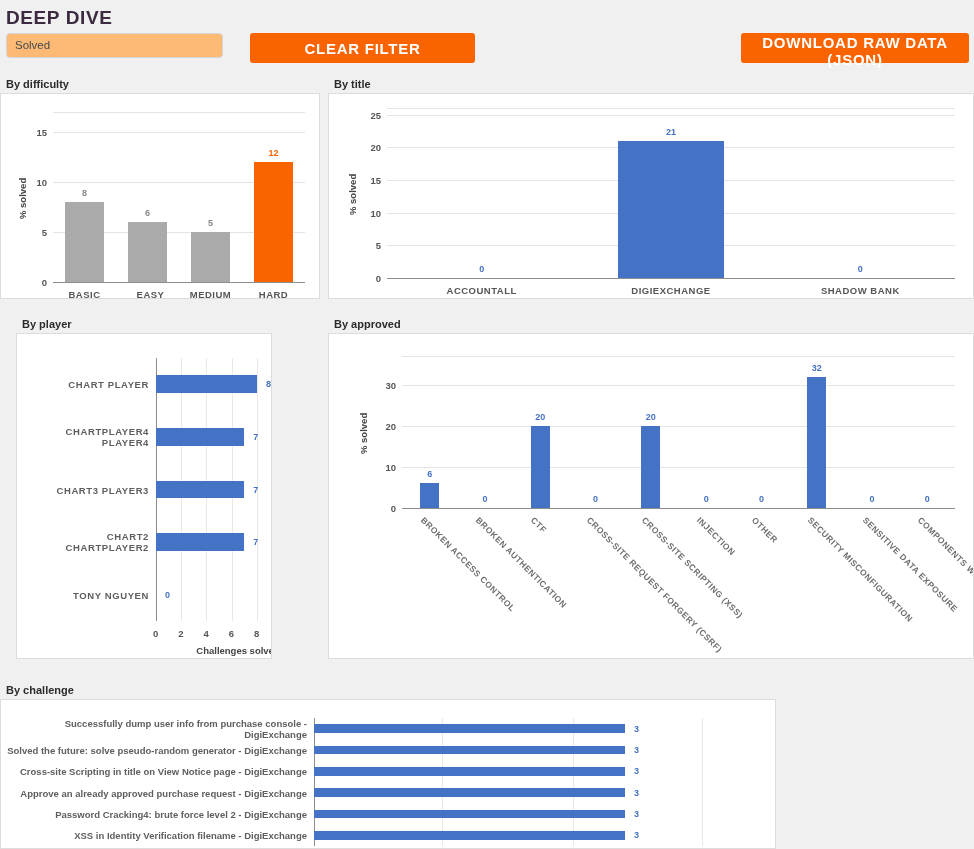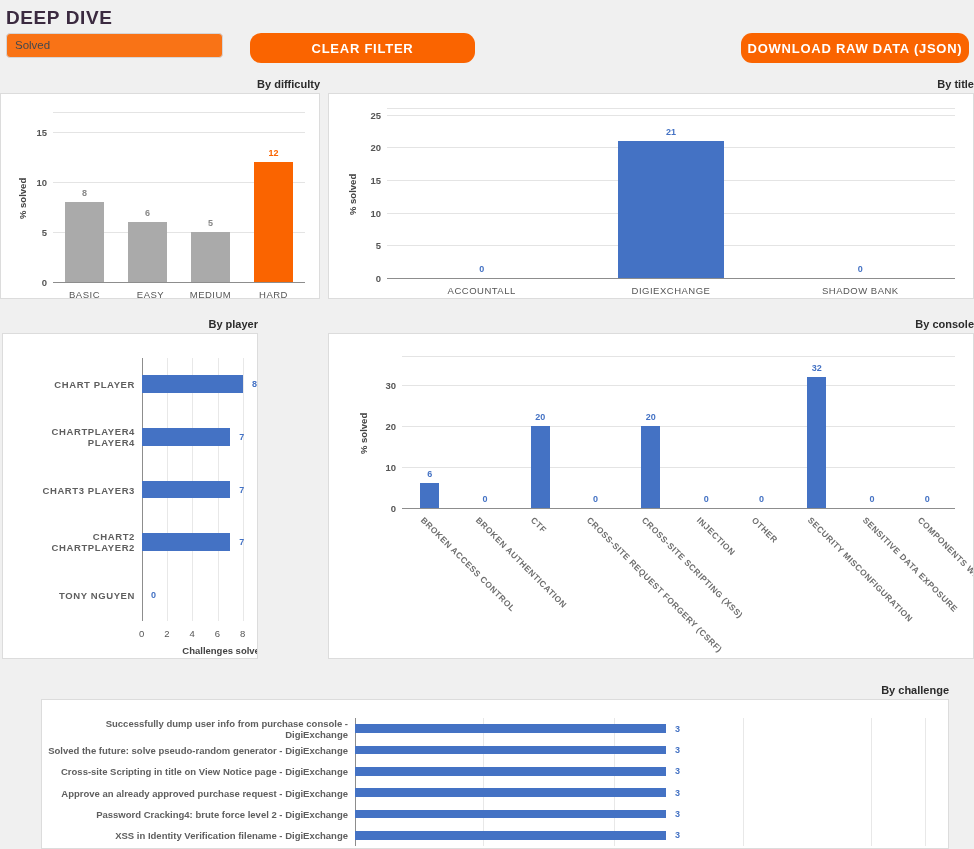--- a/index.html
+++ b/index.html
@@ -13,59 +13,59 @@
     position: relative;
   }
   
   #page-title {
     font-size: 19px; font-weight: bold; letter-spacing: .6px;
     color: #3b2a40; margin: 7px 0 0 6px; text-transform: uppercase;
   }
   #toolbar { position:absolute; left:0; top:33px; width:974px; height:32px; }
   #filter-select {
     position:absolute; left:6px; top:0; width:217px; height:25px;
-    background:#f97316; border:1px solid #d5d5d8; border-radius:4px;
+    background:#fdba74; border:1px solid #d5d5d8; border-radius:4px;
     font-size:11.5px; color:#44484e; padding:0 22px 0 8px;
     font-family:"Liberation Sans", sans-serif; line-height:23px;
     -webkit-appearance:none; appearance:none;
   }
   #filter-select-wrap { position:absolute; left:0; top:0; }
   .btn {
     position:absolute; top:0; height:30px; background:#fa6400; border:none;
-    border-radius:11px; color:#fff; font-size:13px; font-weight:bold;
+    border-radius:3px; color:#fff; font-size:15px; font-weight:bold;
     letter-spacing:.75px; text-transform:uppercase; cursor:pointer;
     font-family:"Liberation Sans", sans-serif;
   }
   #clear-filter-button { left:250px; width:225px; }
   #download-raw-button { left:741px; width:228px; }
 
   
   .panel-title {
-    font-size:11px; font-weight:bold; color:#2b2b2b; margin:0 0 3px 6px;text-align:right;
+    font-size:11px; font-weight:bold; color:#2b2b2b; margin:0 0 3px 6px;
   }
   .panel {
     background:#fff; border:1px solid #dcdcdc; position:relative; overflow:hidden;
   }
   .panel-block { position:absolute; }
 
   
   .plot { position:absolute; }
   .gridline { position:absolute; background:#e4e4e4; height:1px; left:0; right:0; }
   .vgridline { position:absolute; background:#e8e8e8; width:1px; top:0; bottom:0; }
   .axisline { position:absolute; background:#8d8d8d; height:1px; left:0; right:0; }
   .vaxisline { position:absolute; background:#8d8d8d; width:1px; top:0; bottom:0; }
   .bar { position:absolute; bottom:0; }
   .hbar { position:absolute; left:0; }
   .ytick {
     position:absolute; right:100%; margin-right:6px; transform:translateY(-50%);
     font-size:9.5px; color:#555; font-weight:bold; white-space:nowrap;
   }
   .xtick {
     position:absolute; top:100%; margin-top:7px; transform:translateX(-50%);
-    font-size:9.5px; color:#555; font-weight:normal; white-space:nowrap;
+    font-size:9.5px; color:#555; font-weight:bold; white-space:nowrap;
     letter-spacing:.5px; text-transform:uppercase;
   }
   .vallabel {
     position:absolute; transform:translateX(-50%); font-size:9px; font-weight:bold;
     white-space:nowrap;
   }
   .axis-title {
     position:absolute; font-size:9.5px; font-weight:bold; color:#444;
     white-space:nowrap;
   }
@@ -152,21 +152,21 @@
         <div class="bar" style="left: 230.987px; width: 106.027px; height: 137.308px; background: rgb(68, 114, 196);"></div>
         <div class="vallabel" style="left: 284px; bottom: 141.308px; color: rgb(68, 114, 196); text-align: right;">21</div>
         <div class="xtick" style="left: 284px;">DIGIEXCHANGE</div>
         <div class="vallabel" style="left: 473.333px; bottom: 4px; color: rgb(68, 114, 196);">0</div>
         <div class="xtick" style="left: 473.333px;">SHADOW BANK</div>
         <div class="axis-title rot" style="left: -40px; top: 107px;">% solved</div>
       </div>
   </div>
 </div>
 
-<div class="panel-block" style="left:2px;top:318px;width:256px;">
+<div class="panel-block" style="left:16px;top:318px;width:256px;">
   <div class="panel-title">By player</div>
   <div class="panel" style="height:326px;">
     <div class="plot" id="plot-player" style="left:139px;top:24px;width:164px;height:263px;">
         <div class="vaxisline" style="left: 0px;"></div>
         <div class="xtick" style="left: 0px; top: 100%;">0</div>
         <div class="vgridline" style="left: 25.2308px;"></div>
         <div class="xtick" style="left: 25.2308px; top: 100%;">2</div>
         <div class="vgridline" style="left: 50.4615px;"></div>
         <div class="xtick" style="left: 50.4615px; top: 100%;">4</div>
         <div class="vgridline" style="left: 75.6923px;"></div>
@@ -193,21 +193,21 @@
         <div class="playerlabel" style="top: 184.1px; width: 125px;">CHART2
 CHARTPLAYER2</div>
         <div class="vallabel" style="left: 9px; top: 231.7px; transform: none; color: rgb(68, 114, 196);">0</div>
         <div class="playerlabel" style="top: 236.7px; width: 125px;">TONY NGUYEN</div>
         <div class="axis-title" style="left: 82px; transform: translateX(-50%); top: 287px;">Challenges solved</div>
       </div>
   </div>
 </div>
 
 <div class="panel-block" style="left:328px;top:318px;width:646px;">
-  <div class="panel-title">By console</div>
+  <div class="panel-title">By approved</div>
   <div class="panel" style="height:326px;">
     <div class="plot" id="plot-category" style="left:73px;top:22px;right:18px;height:152px;">
         <div class="gridline" style="top: 0px;"></div>
         <div class="axisline" style="top: 152px;"></div>
         <div class="ytick" style="top: 152px;">0</div>
         <div class="gridline" style="top: 110.919px;"></div>
         <div class="ytick" style="top: 110.919px;">10</div>
         <div class="gridline" style="top: 69.8378px;"></div>
         <div class="ytick" style="top: 69.8378px;">20</div>
         <div class="gridline" style="top: 28.7568px;"></div>
@@ -234,21 +234,21 @@
         <div class="rotlabel" style="left: 410.75px; top: 159px;">SECURITY MISCONFIGURATION</div>
         <div class="vallabel" style="left: 470.05px; bottom: 4px; color: rgb(68, 114, 196);">0</div>
         <div class="rotlabel" style="left: 466.05px; top: 159px;">SENSITIVE DATA EXPOSURE</div>
         <div class="vallabel" style="left: 525.35px; bottom: 4px; color: rgb(68, 114, 196);">0</div>
         <div class="rotlabel" style="left: 521.35px; top: 159px;">COMPONENTS WITH KNOWN VULNERABILITIES</div>
         <div class="axis-title rot" style="left: -44px; top: 98px;">% solved</div>
       </div>
   </div>
 </div>
 
-<div class="panel-block" style="left:0;top:684px;width:908px;margin-left:41px;">
+<div class="panel-block" style="left:0;top:684px;width:776px;">
   <div class="panel-title">By challenge</div>
   <div class="panel" style="height:150px;">
     <div class="plot" id="plot-challenge" style="left:313px;top:18px;width:570px;height:128px;">
         <div class="vaxisline" style="left: 0px;"></div>
         <div class="vgridline" style="left: 128.25px;"></div>
         <div class="vgridline" style="left: 259.35px;"></div>
         <div class="vgridline" style="left: 387.6px;"></div>
         <div class="vgridline" style="left: 515.85px;"></div>
         <div class="vgridline" style="left: 570px;"></div>
         <div class="hbar" style="left: 0px; top: 6.4px; width: 310.909px; height: 8.53333px; background: rgb(68, 114, 196);"></div>

